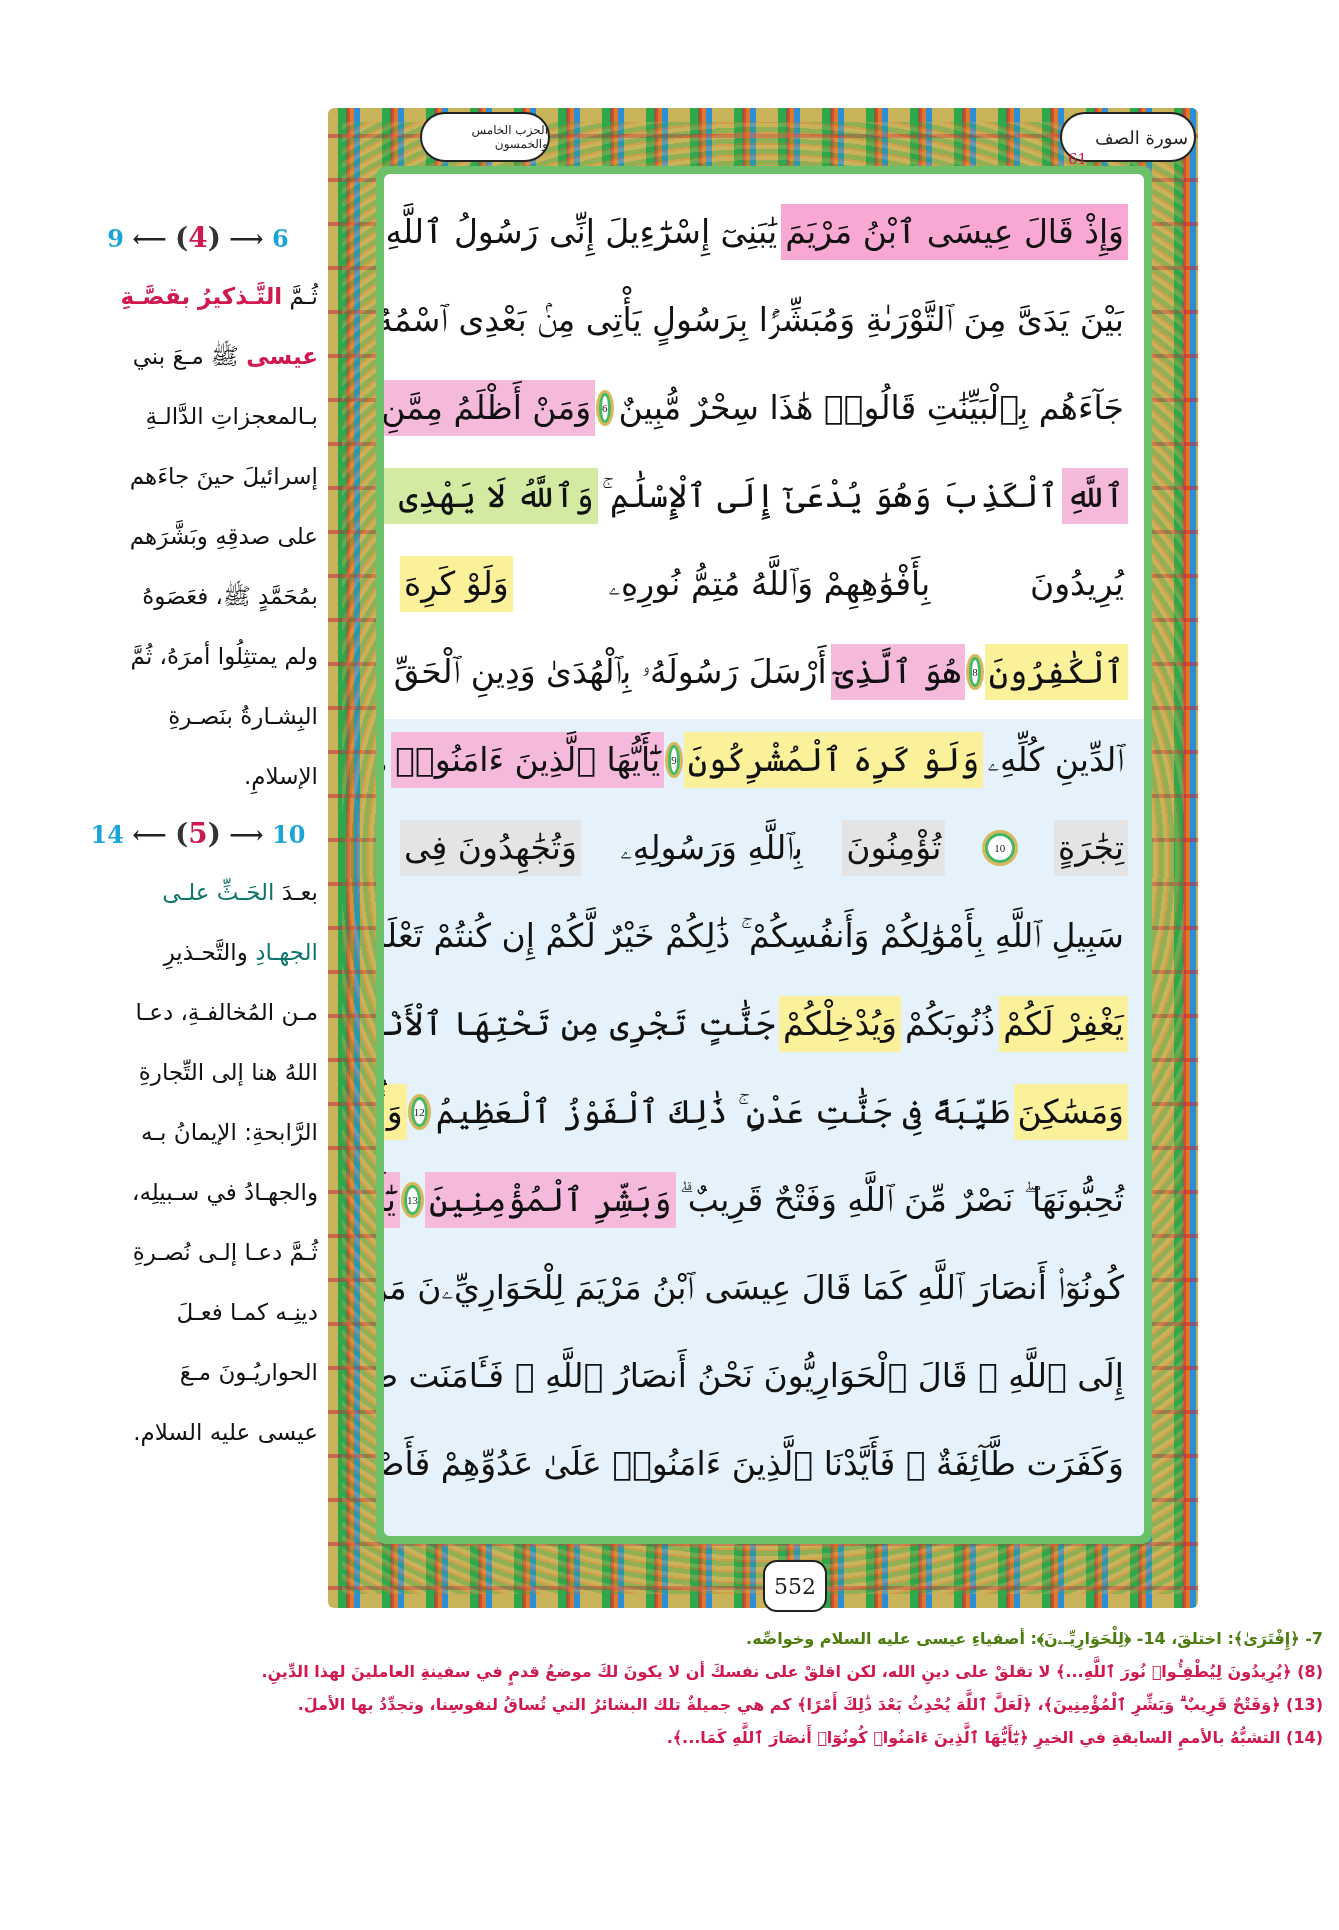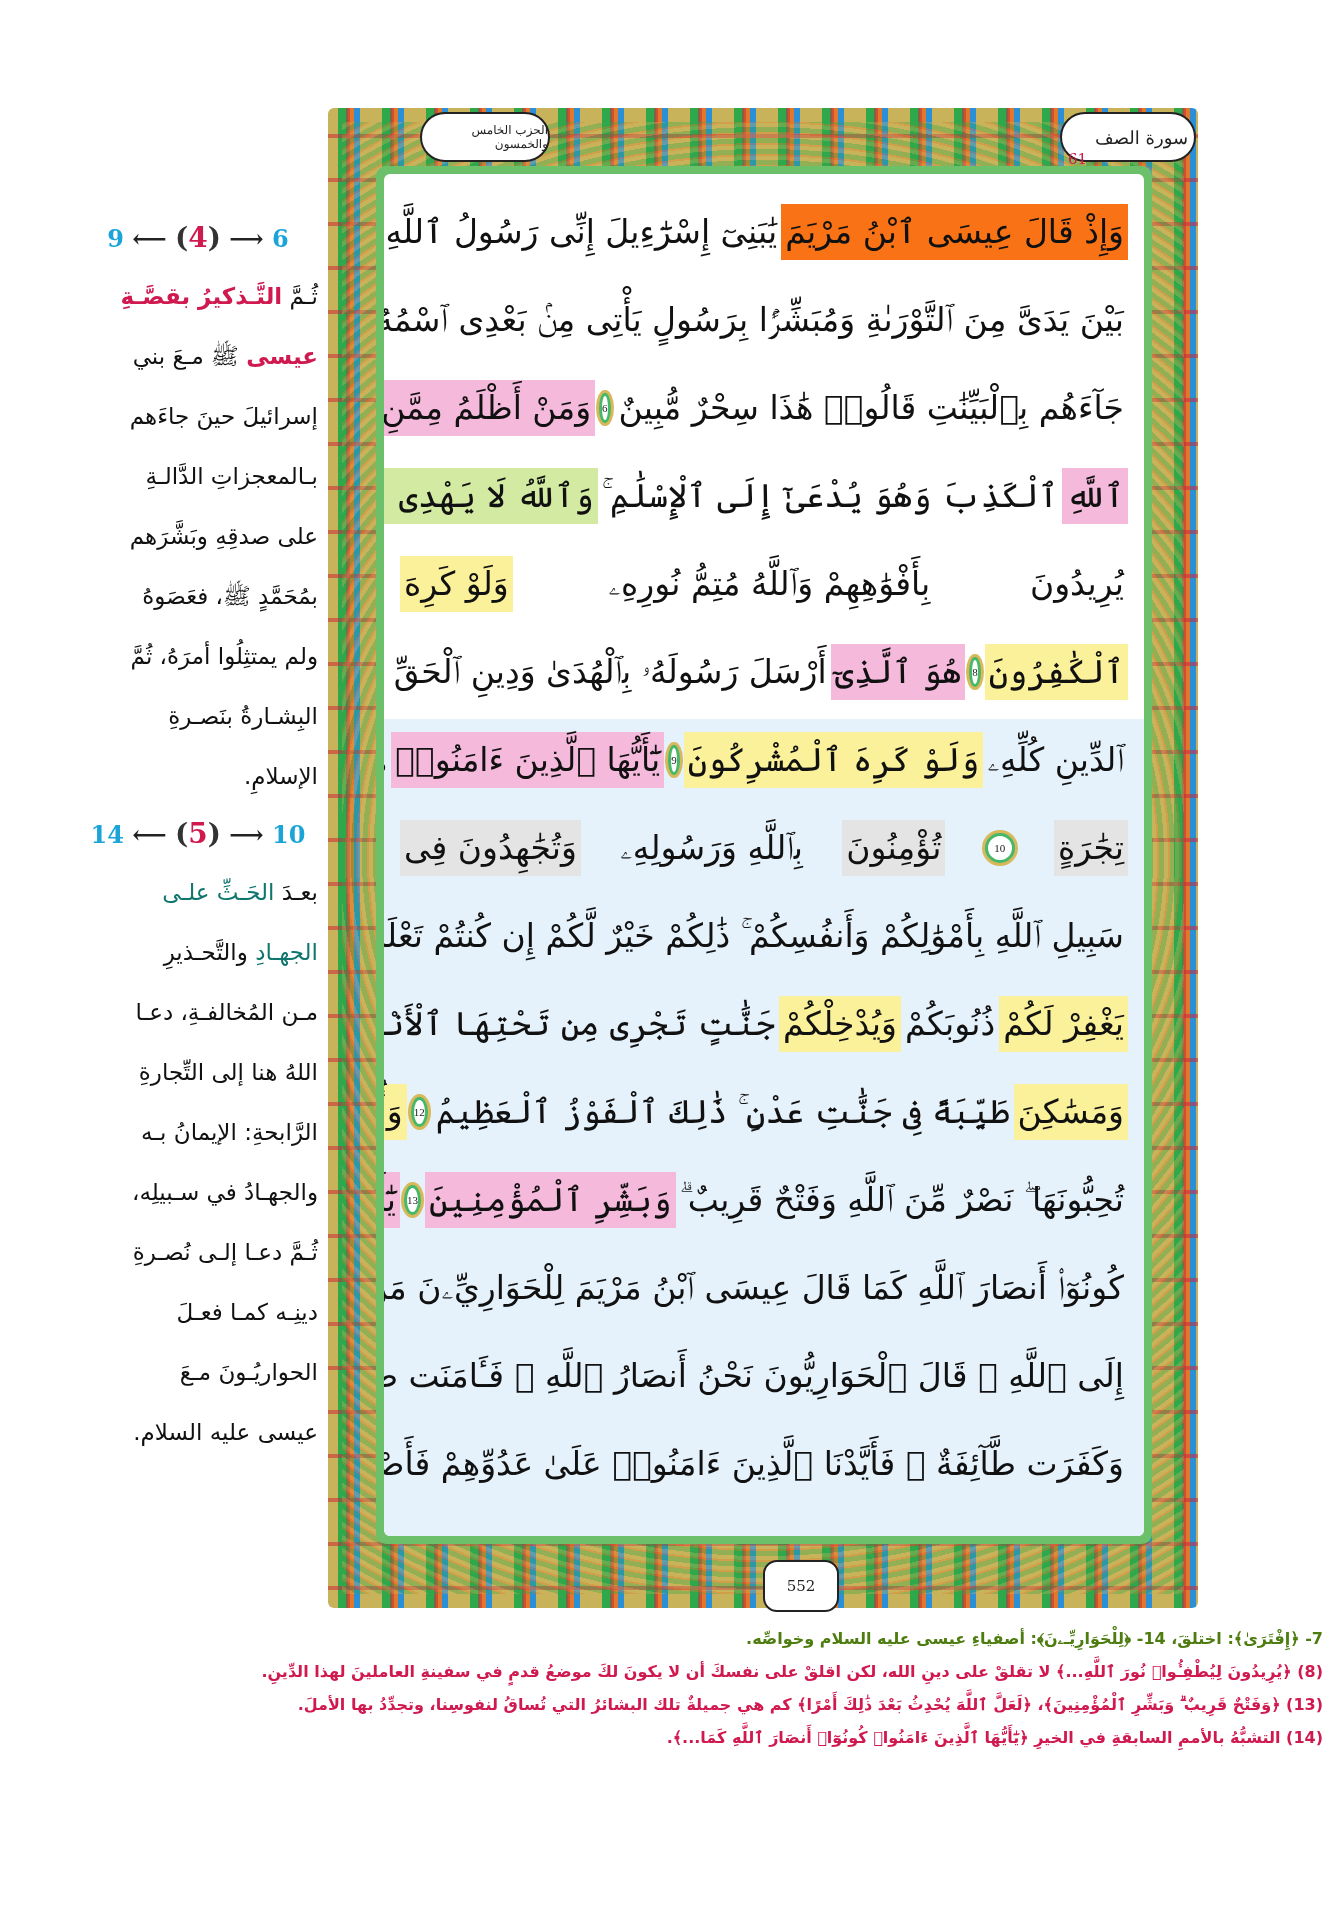--- a/index.html
+++ b/index.html
@@ -41,31 +41,31 @@
 
     
     .cartouche {
       position: absolute; z-index: 4; background: #fff; border: 2px solid #222;
       border-radius: 26px; height: 50px; display: flex; align-items: center; justify-content: center;
       font-family: "DejaVu Serif", serif; color: #222;
     }
     .cart-surah { left: 1060px; top: 112px; width: 136px; font-size: 18px; gap: 8px; }
     .cart-surah .num { color: #d0194f; font-size: 15px; margin-top: 44px; }
     .cart-hizb { left: 420px; top: 112px; width: 130px; font-size: 12px; }
-    .cart-page { left: 763px; top: 1560px; width: 76px; height: 52px; font-size: 15px; border-radius: 14px; }
+    .cart-page { left: 763px; top: 1560px; width: 64px; height: 52px; font-size: 22px; border-radius: 14px; }
 
     
     .quran-lines { position: absolute; left: 0; right: 0; top: 0; z-index: 5; padding: 14px 16px 0 16px; }
     .qline {
       height: 88px; display: flex; align-items: center; justify-content: space-between;
       font-family: "DejaVu Serif", serif; font-size: 33px; color: #111; white-space: nowrap;
       direction: rtl;
     }
     .seg { padding: 6px 4px; line-height: 1.35; }
-    .hl-orange { background: #f97316; }
+    .hl-orange { background: #f9a8d4; }
     .hl-pink { background: #f5b9dc; }
     .hl-green { background: #d2eaa2; }
     .hl-yellow { background: #fbf19a; }
     .hl-gray { background: #e4e4e4; }
     .ayah-marker {
       display: inline-flex; width: 30px; height: 30px; border-radius: 50%;
       border: 3px solid #45b86a; background: #fff; color: #222;
       font-size: 11px; align-items: center; justify-content: center; margin: 0 4px;
       font-family: "Liberation Serif", serif; box-shadow: 0 0 0 3px #d8b85a; direction: ltr;
     }
@@ -196,22 +196,22 @@
   <div class="section-head">
     <span class="to">9</span>
     <span class="arrow">⟵</span>
     <span class="paren">(</span><span class="num">4</span><span class="paren">)</span>
     <span class="arrow">⟶</span>
     <span class="from">6</span>
   </div>
   <div id="sec4-lines">
       <p><span>ثُـمَّ </span><span class="pink">التَّـذكيرُ بقصَّـةِ</span></p>
       <p><span class="pink">عيسى</span><span> ﷺ مـعَ بني</span></p>
+      <p><span>بـالمعجزاتِ الدَّالـةِ</span></p>
       <p><span>إسرائيلَ حينَ جاءَهم</span></p>
-      <p><span>بـالمعجزاتِ الدَّالـةِ</span></p>
       <p><span>على صدقِهِ وبَشَّرَهم</span></p>
       <p><span>بمُحَمَّدٍ ﷺ، فعَصَوهُ</span></p>
       <p><span>ولم يمتثِلُوا أمرَهُ، ثُمَّ</span></p>
       <p><span>البِشـارةُ بنَصـرةِ</span></p>
       <p><span>الإسلامِ.</span></p>
     </div>
 
   <div class="section-head">
     <span class="to">14</span>
     <span class="arrow">⟵</span>

